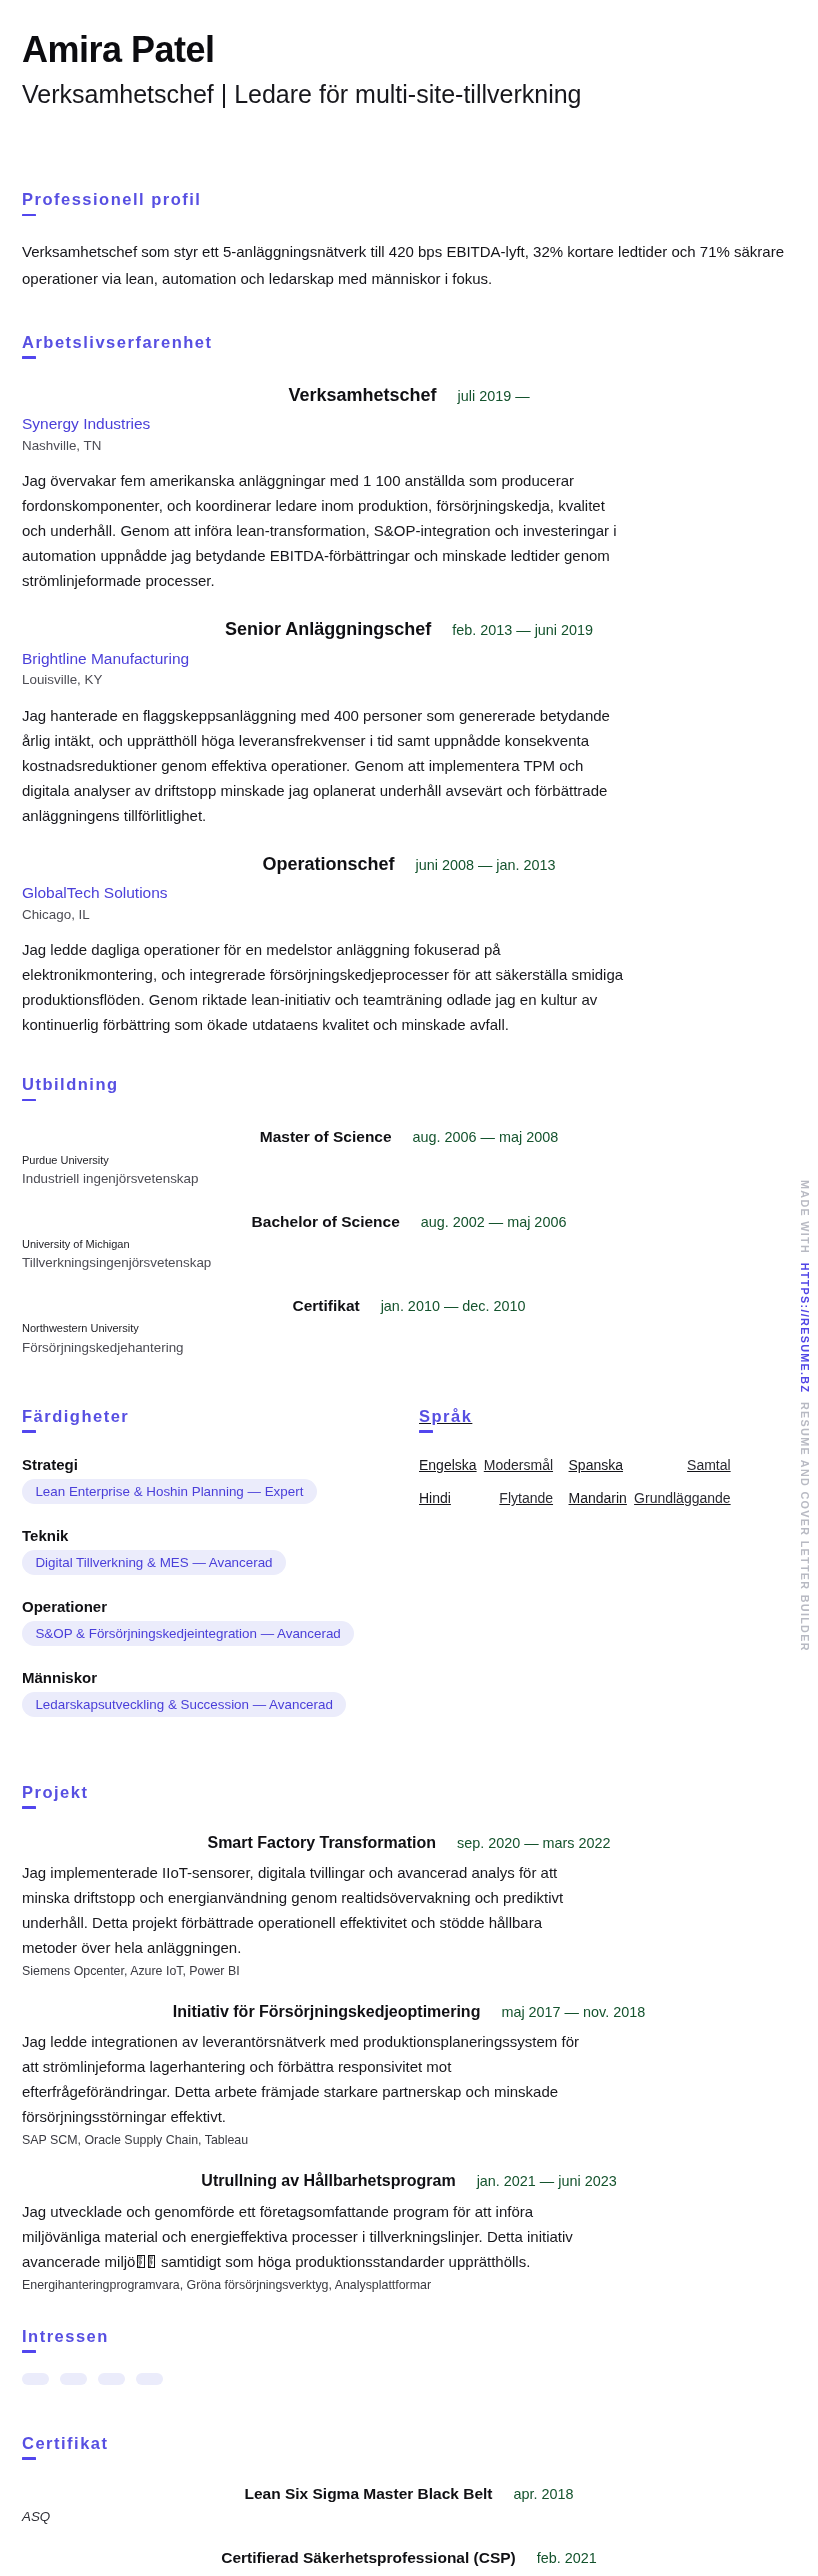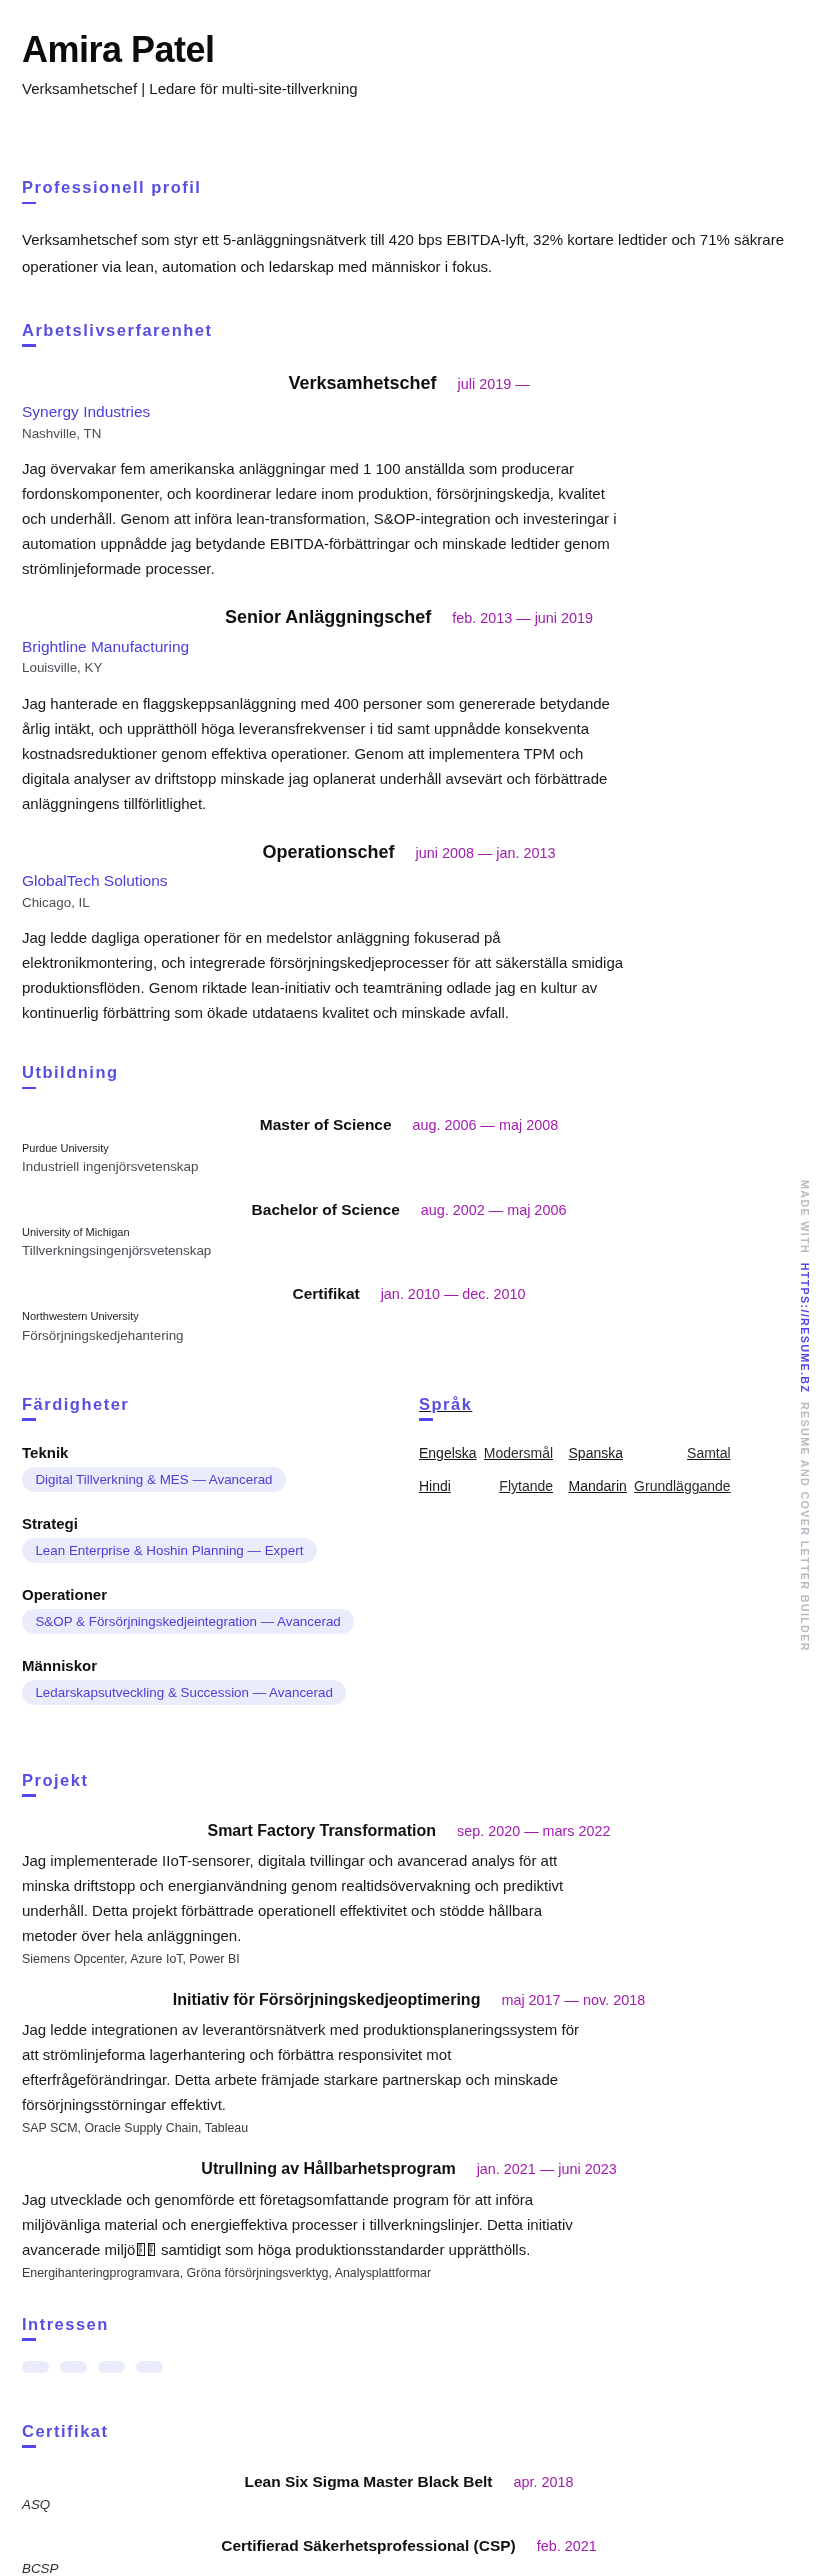--- a/index.html
+++ b/index.html
@@ -4,33 +4,33 @@
 <style>
   html,body{margin:0;padding:0;}
   body{
     width:818px;height:2792px;background:#ffffff;position:relative;overflow:hidden;
     font-family:"Liberation Sans","DejaVu Sans",sans-serif;color:#141419;
     box-sizing:border-box;
   }
   .page{padding:0 22px;position:relative;}
   
   h1.name{font-size:36px;font-weight:700;letter-spacing:-0.5px;line-height:1.05;margin:0;padding-top:31px;color:#0c0c10;}
-  .subtitle{margin-top:11.3px;font-size:15px;color:#17171c;}
+  .subtitle{margin-top:11.3px;font-size:25px;color:#17171c;}
   .contact{margin-top:20.6px;display:flex;flex-direction:column;gap:12.4px;}
   .contact-row{display:flex;gap:24px;flex-wrap:wrap;font-size:13.4px;color:#26262c;}
   
   h2.sec{font-size:16.5px;font-weight:700;color:#574fe2;letter-spacing:1.5px;margin:0;}
   .hbar{width:14.4px;height:2.6px;background:#5246ee;margin-top:4.6px;border-radius:0.5px;}
   
   .section-profile{margin-top:48px;}
   .profile-text{margin:21.6px 0 0;font-size:15px;line-height:27px;max-width:765px;color:#141419;}
   
   .section-exp{margin-top:41px;}
   .row{display:flex;justify-content:center;align-items:baseline;gap:21px;}
-  .dates{font-size:14.4px;color:#a21caf;font-weight:400;white-space:nowrap;}
+  .dates{font-size:14.4px;color:#14532d;font-weight:400;white-space:nowrap;}
   .job{margin-top:26px;}
   .job-title{font-size:18px;font-weight:700;color:#101014;}
   .company{margin-top:9.3px;font-size:15.5px;color:#4a3fd9;}
   .location{margin-top:4.6px;font-size:13.4px;color:#4c4c54;}
   .desc{margin-top:15.5px;font-size:15px;line-height:25px;color:#18181d;max-width:611px;}
   
   .section-edu{margin-top:38px;}
   .edu{margin-top:27px;}
   .degree{font-size:15.5px;font-weight:700;color:#101014;}
   .school{margin-top:7.2px;font-size:11px;color:#1c1c22;}
@@ -163,26 +163,26 @@
   </article>
       </div>
   </section>
 
   <section class="two-col">
     <div class="col-skills">
       <h2 class="sec">Färdigheter</h2>
       <div class="hbar"></div>
       <div id="skills-mount">
           <div class="skill-group">
+    <div class="skill-cat">Strategi</div>
+    <span class="pill">Lean Enterprise &amp; Hoshin Planning — Expert</span>
+  </div>
+          <div class="skill-group">
     <div class="skill-cat">Teknik</div>
     <span class="pill">Digital Tillverkning &amp; MES — Avancerad</span>
-  </div>
-          <div class="skill-group">
-    <div class="skill-cat">Strategi</div>
-    <span class="pill">Lean Enterprise &amp; Hoshin Planning — Expert</span>
   </div>
           <div class="skill-group">
     <div class="skill-cat">Operationer</div>
     <span class="pill">S&amp;OP &amp; Försörjningskedjeintegration — Avancerad</span>
   </div>
           <div class="skill-group">
     <div class="skill-cat">Människor</div>
     <span class="pill">Ledarskapsutveckling &amp; Succession — Avancerad</span>
   </div>
         </div>

